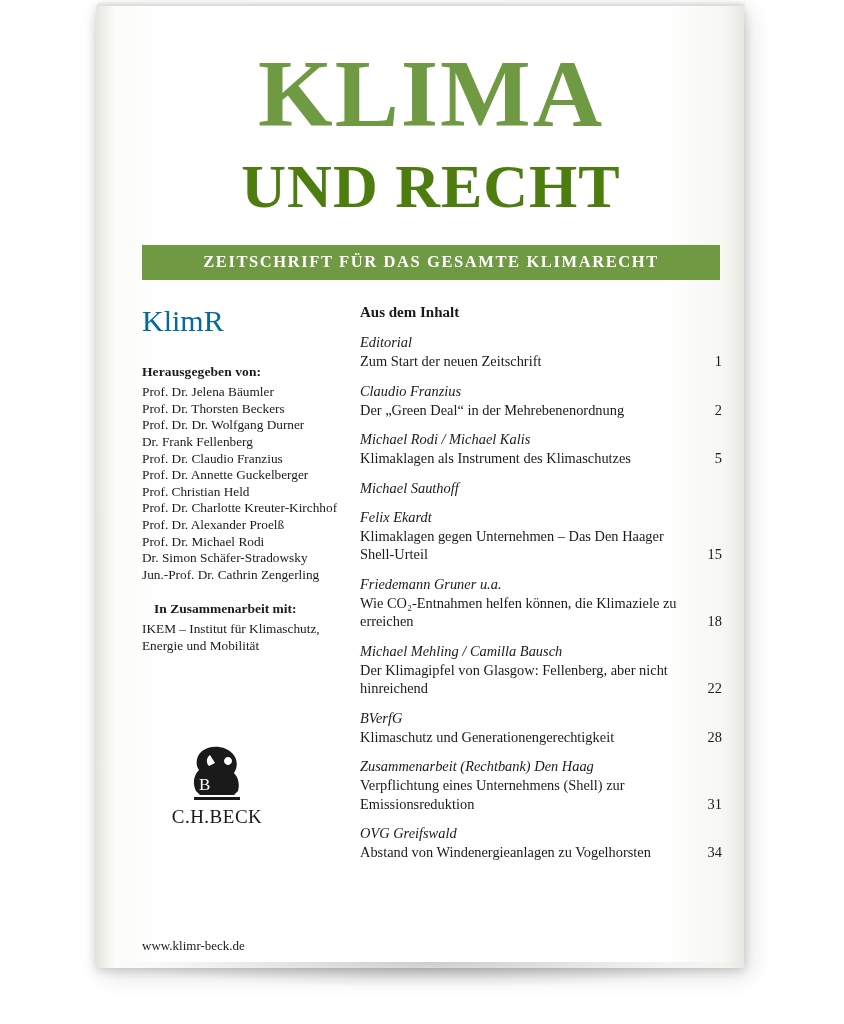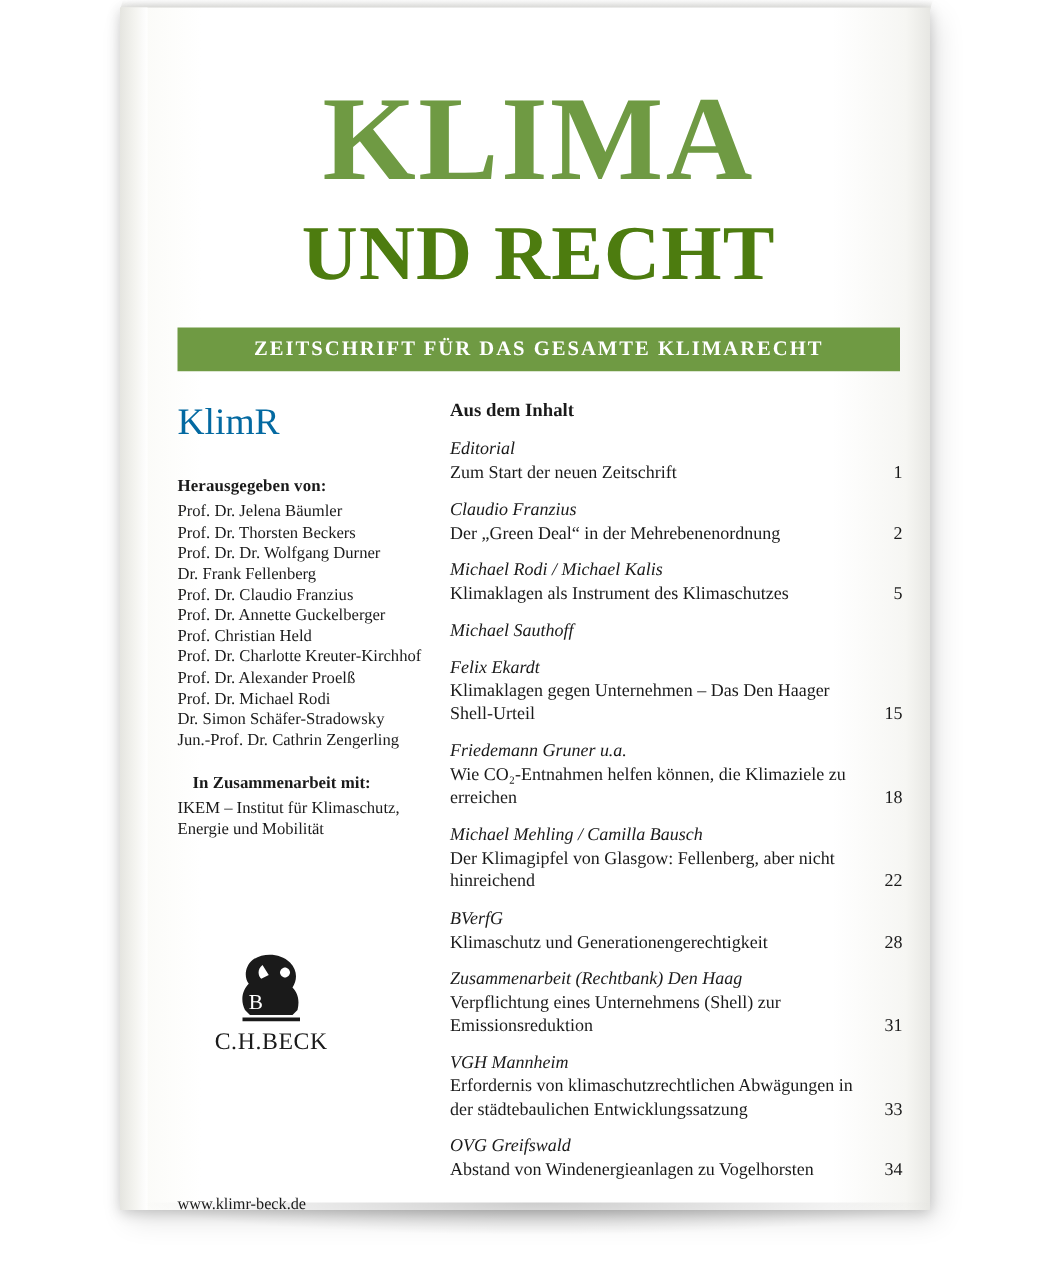--- a/index.html
+++ b/index.html
@@ -56,21 +56,21 @@
     left: 96px;
     top: 6px;
     width: 22px;
     height: 962px;
     background: linear-gradient(90deg, #e5e5e0 0%, #f4f4f0 55%, #ffffff 100%);
   }
 
   .content {
     position: absolute;
     left: 118px;
-    top: 23px;
+    top: 6px;
     width: 626px;
     height: 954px;
   }
 
   
   .masthead {
     text-align: center;
     padding-top: 42px;
   }
   .title-main {
@@ -335,27 +335,20 @@
           </li>
 
           <li class="toc-item">
             <div class="toc-author">Zusammenarbeit (Rechtbank) Den Haag</div>
             <div class="toc-line">
               <div class="toc-title">Verpflichtung eines Unternehmens (Shell) zur Emissionsreduktion</div>
               <div class="toc-page">31</div>
             </div>
           </li>
 
-          <li class="toc-item">
-            <div class="toc-author">VGH Mannheim</div>
-            <div class="toc-line">
-              <div class="toc-title">Erfordernis von klimaschutzrechtlichen Abwägungen in der städtebaulichen Entwicklungssatzung</div>
-              <div class="toc-page">33</div>
-            </div>
-          </li>
 
           <li class="toc-item">
             <div class="toc-author">OVG Greifswald</div>
             <div class="toc-line">
               <div class="toc-title">Abstand von Windenergieanlagen zu Vogelhorsten</div>
               <div class="toc-page">34</div>
             </div>
           </li>
 
         </ul>

